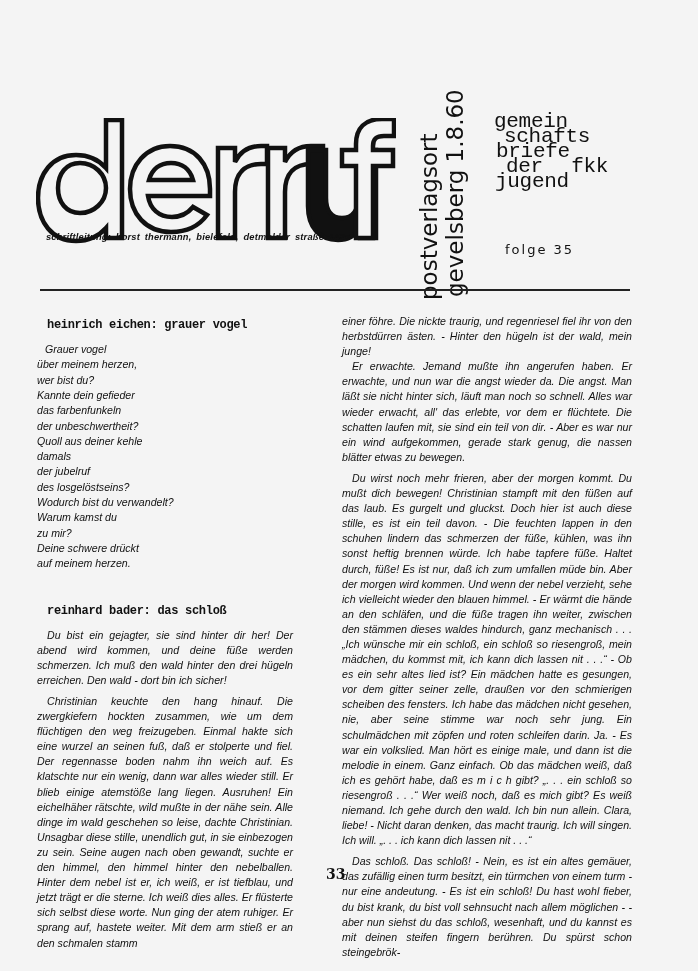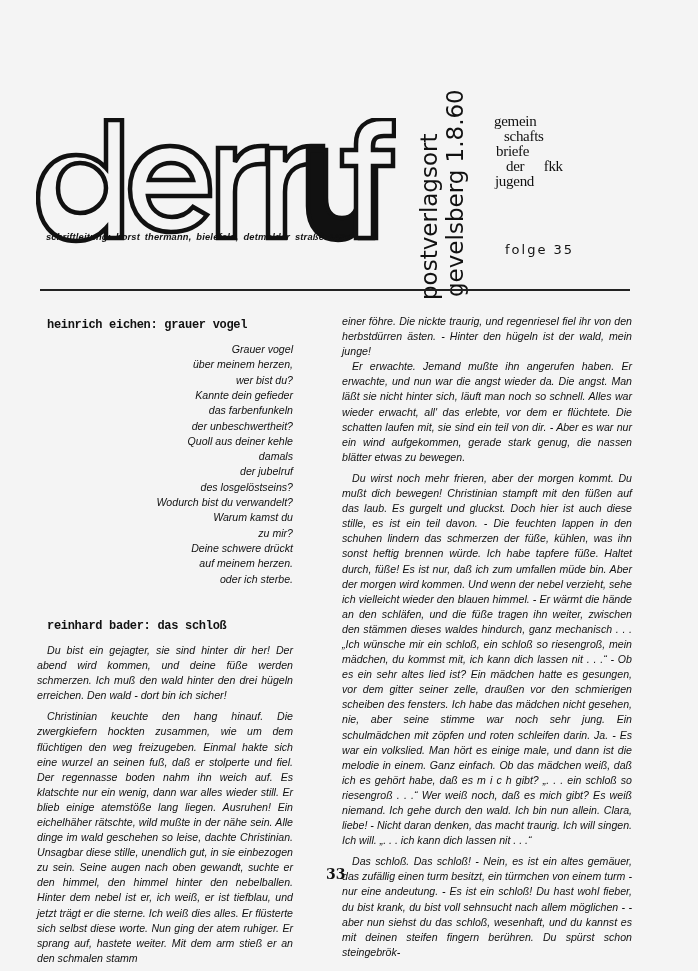--- a/index.html
+++ b/index.html
@@ -14,41 +14,41 @@
   }
   .vert .line {
     position: absolute; white-space: nowrap;
     transform-origin: left top; transform: rotate(-90deg);
     font-family: "DejaVu Sans", sans-serif; font-size: 23px; letter-spacing: 0px; line-height: 1;
   }
   .vert .l1 { left: 0px; top: 240px; }
   .vert .l2 { left: 26px; top: 237px; }
   .gemein {
     position: absolute; left: 494px; top: 114px; width: 160px;
-    font-family: Liberation Serif, serif; font-size: 15px; line-height: 15px; letter-spacing: -0.3px;
+    font-family: Liberation Mono, monospace; font-size: 21px; line-height: 15px; letter-spacing: -0.3px;
   }
   .gemein div { white-space: nowrap; }
   .gemein .g2 { padding-left: 10px; }
   .gemein .g3 { padding-left: 2px; }
   .gemein .g4 { padding-left: 12px; word-spacing: 16px; }
   .gemein .g5 { padding-left: 1px; }
   .folge {
     position: absolute; left: 505px; top: 242px; font-size: 13px; letter-spacing: 2px;
     font-family: "DejaVu Sans", sans-serif;
   }
   .redaktion {
     position: absolute; left: 46px; top: 232px; font-size: 9.3px; font-style: italic; font-weight: bold;
     font-family: "Liberation Sans", sans-serif; letter-spacing: 0.2px; word-spacing: 2px;
   }
   .rule { position: absolute; left: 40px; top: 289px; width: 590px; height: 1.5px; background: #222; }
   .col { position: absolute; font-family: "Liberation Sans", sans-serif; font-style: italic; font-size: 10.6px; line-height: 15.1px; }
   .col.left { left: 37px; top: 318px; width: 256px; }
   .col.right { left: 342px; top: 314px; width: 290px; }
   .heading { font-style: normal; font-weight: bold; font-size: 12px; margin: 0 0 9px 10px; font-family: Liberation Mono, monospace; letter-spacing: -0.3px; }
-  .poem { margin: 4px 0 0 0; text-align: right; }
+  .poem { margin: 4px 0 0 0; }
   .poem div { white-space: nowrap; line-height: 15.3px; }
   .poem div:first-child { padding-left: 8px; }
   .sec2 { margin-top: 32px; }
   p.par { margin: 0; text-align: justify; text-indent: 10px; }
   p.par + p.par { margin-top: 6px; }
   .right p.first { text-indent: 0; }
   .right p.par + p.par { margin-top: 0; }
   .right p.gap { margin-top: 6px !important; }
   .pagenum { position: absolute; left: 326px; top: 866px; font-family: "DejaVu Serif", serif; font-weight: bold; font-size: 14px; }
 </style>
@@ -102,21 +102,20 @@
       <div>der unbeschwertheit?</div>
       <div>Quoll aus deiner kehle</div>
       <div>damals</div>
       <div>der jubelruf</div>
       <div>des losgelöstseins?</div>
       <div>Wodurch bist du verwandelt?</div>
       <div>Warum kamst du</div>
       <div>zu mir?</div>
       <div>Deine schwere drückt</div>
       <div>auf meinem herzen.</div>
-      <div>oder ich sterbe.</div>
     </div>
 
   <div class="sec2">
     <div class="heading">reinhard bader: das schloß</div>
     <p class="par">Du bist ein gejagter, sie sind hinter dir her! Der abend wird kommen, und deine füße werden schmerzen. Ich muß den wald hinter den drei hügeln erreichen. Den wald - dort bin ich sicher!</p>
     <p class="par">Christinian keuchte den hang hinauf. Die zwergkiefern hockten zusammen, wie um dem flüchtigen den weg freizugeben. Einmal hakte sich eine wurzel an seinen fuß, daß er stolperte und fiel. Der regennasse boden nahm ihn weich auf. Es klatschte nur ein wenig, dann war alles wieder still. Er blieb einige atemstöße lang liegen. Ausruhen! Ein eichelhäher rätschte, wild mußte in der nähe sein. Alle dinge im wald geschehen so leise, dachte Christinian. Unsagbar diese stille, unendlich gut, in sie einbezogen zu sein. Seine augen nach oben gewandt, suchte er den himmel, den himmel hinter den nebelballen. Hinter dem nebel ist er, ich weiß, er ist tiefblau, und jetzt trägt er die sterne. Ich weiß dies alles. Er flüsterte sich selbst diese worte. Nun ging der atem ruhiger. Er sprang auf, hastete weiter. Mit dem arm stieß er an den schmalen stamm</p>
   </div>
 </div>
 
 <div class="col right">

